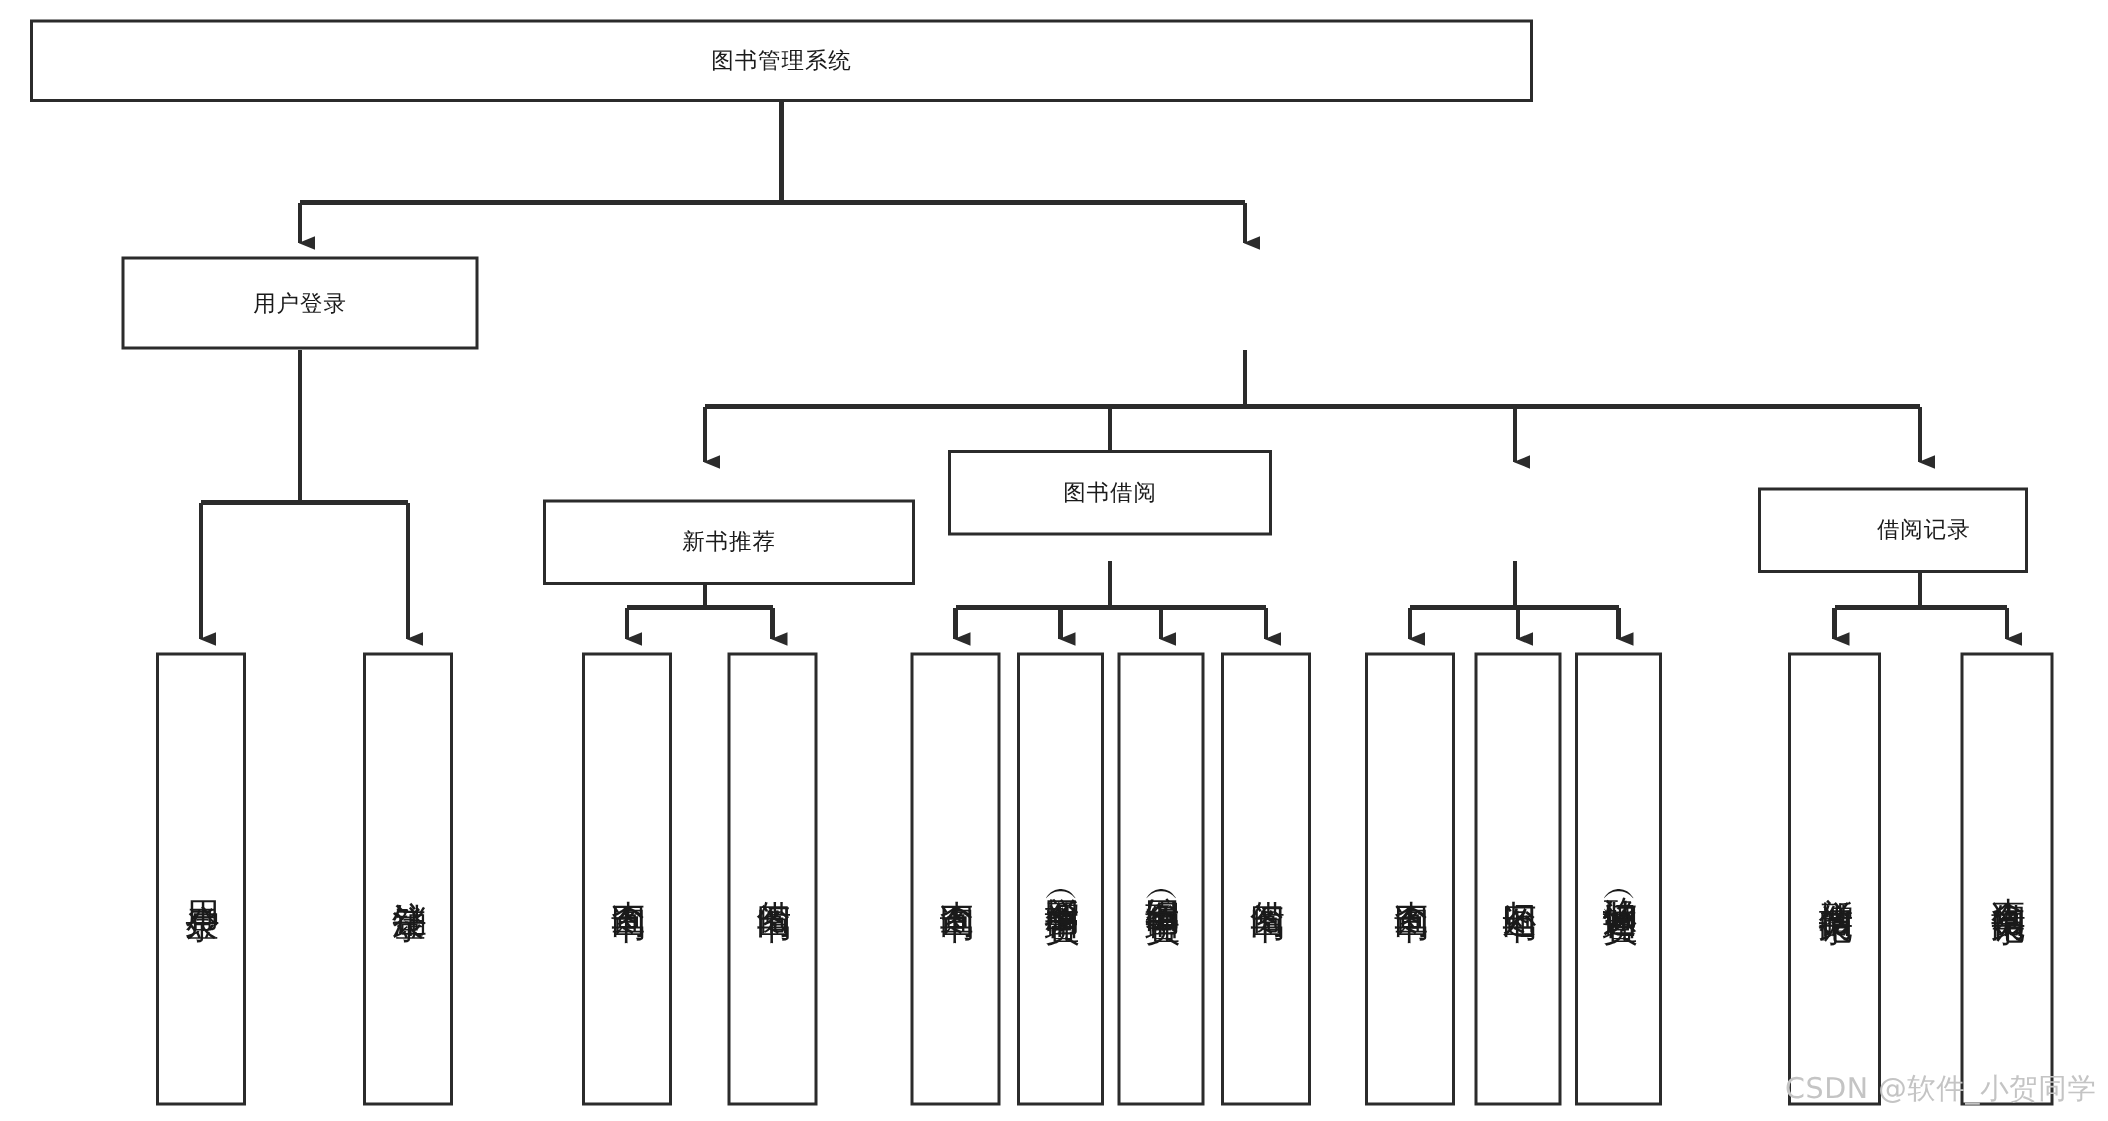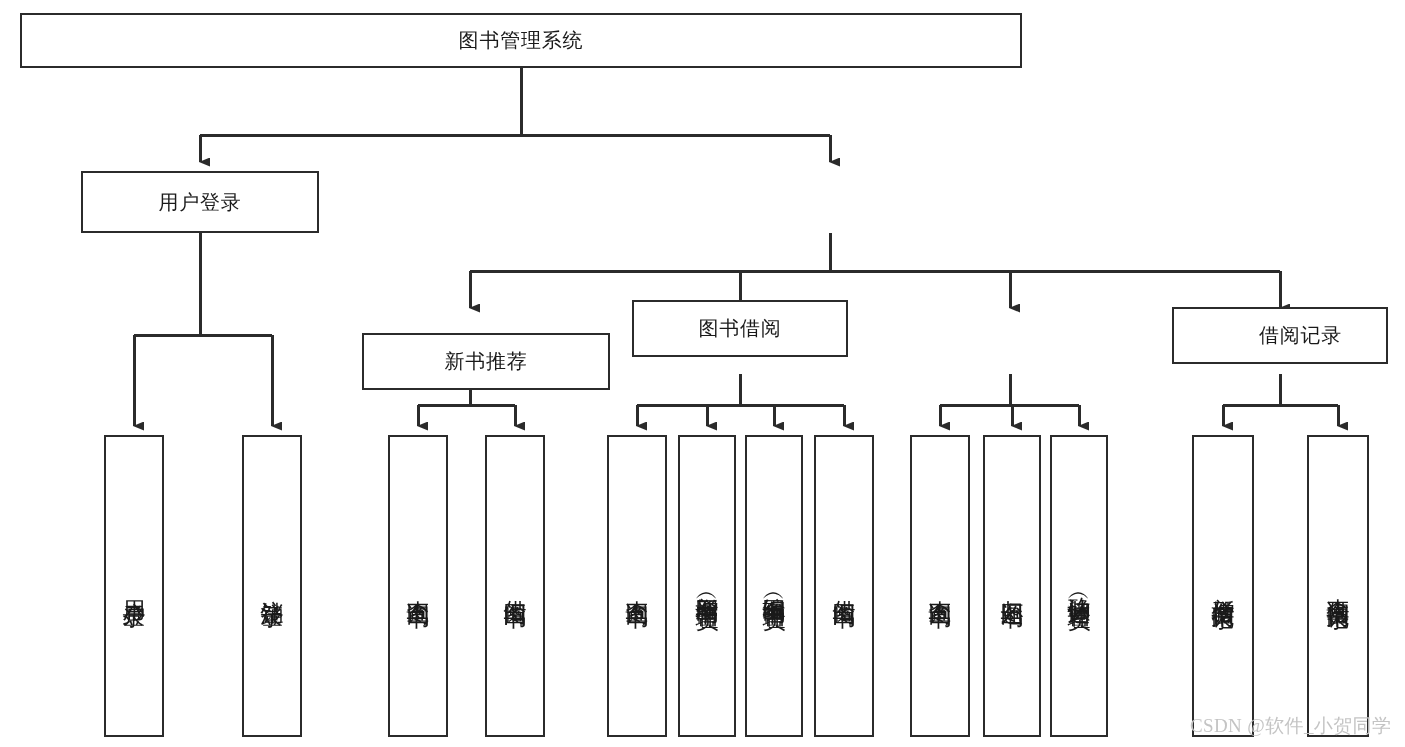--- a/index.html
+++ b/index.html
@@ -34,21 +34,21 @@
     justify-content: center;
     color: #1a1a1a;
   }
   .node-label {
     display: block;
     letter-spacing: 0.04em;
     white-space: nowrap;
     line-height: 1.12;
   }
   .horiz .node-label {
-    font-size: 20px;
+    font-size: 15px;
   }
   .vert {
     align-items: center;
     justify-content: center;
   }
   .vert .node-label {
     writing-mode: vertical-rl;
     text-orientation: upright;
     font-size: 23px;
     letter-spacing: 0.09em;
@@ -131,21 +131,21 @@
   <div class="node-box horiz" style="left: 81px; top: 171px; width: 238px; height: 62px;">
     <span class="node-label">用户登录</span>
   </div>
 
   <div class="node-box horiz" style="left: 362px; top: 333px; width: 248px; height: 57px;">
     <span class="node-label">新书推荐</span>
   </div>
   <div class="node-box horiz" style="left: 632px; top: 300px; width: 216px; height: 57px;">
     <span class="node-label">图书借阅</span>
   </div>
-  <div class="node-box horiz" style="left: 1172px; top: 307px; width: 216px; height: 57px; padding-left: 41px;">
+  <div class="node-box horiz" style="left: 1172px; top: 325px; width: 180px; height: 57px; padding-left: 41px;">
     <span class="node-label">借阅记录</span>
   </div>
 
   <div class="node-box vert" style="left: 104px; top: 435px; width: 60px; height: 302px;">
     <span class="node-label">用户登录</span>
   </div>
   <div class="node-box vert" style="left: 242px; top: 435px; width: 60px; height: 302px;">
     <span class="node-label">注销登录</span>
   </div>
   <div class="node-box vert" style="left: 388px; top: 435px; width: 60px; height: 302px;">
@@ -175,14 +175,14 @@
   <div class="node-box vert tall-text" style="left: 1050px; top: 435px; width: 58px; height: 302px;">
     <span class="node-label">确认归还（管理员）</span>
   </div>
   <div class="node-box vert" style="left: 1192px; top: 435px; width: 62px; height: 302px;">
     <span class="node-label">新增借阅记录</span>
   </div>
   <div class="node-box vert" style="left: 1307px; top: 435px; width: 62px; height: 302px;">
     <span class="node-label">查询借阅记录</span>
   </div>
 
-  <div class="watermark" style="left: 1190px; top: 713px; font-family: Liberation Serif, serif;">CSDN @软件_小贺同学</div>
+  <div class="watermark" style="left: 1190px; top: 713px;">CSDN @软件_小贺同学</div>
 </div>
 
 </body></html>

